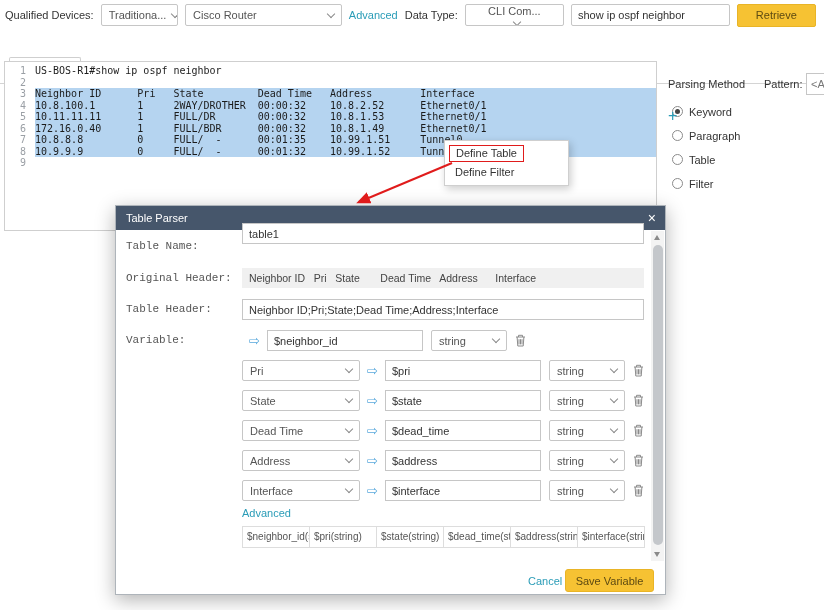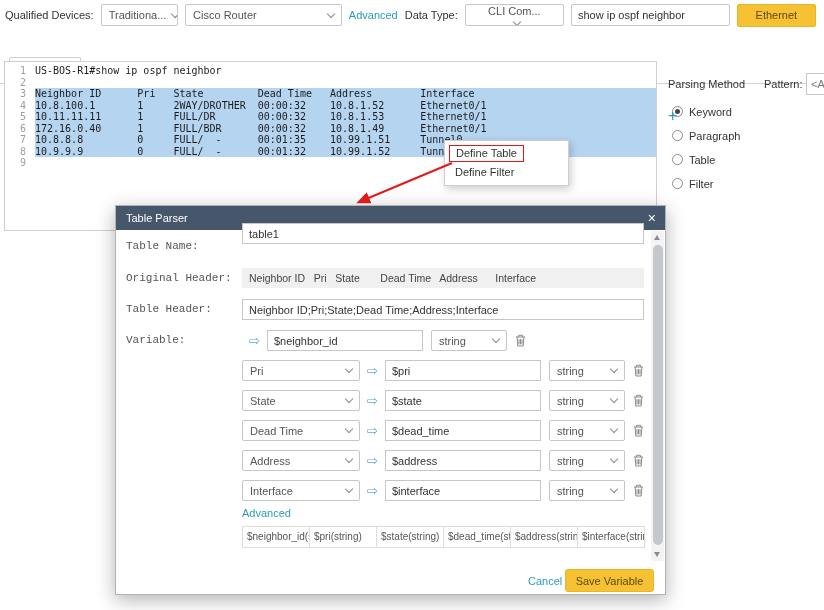--- a/index.html
+++ b/index.html
@@ -92,21 +92,21 @@
       <span>Cisco Router</span>
       <span class="chev"></span>
     </div>
     <a class="link">Advanced</a>
     <span class="lbl">Data Type:</span>
     <div class="dd w100">
       <span>CLI Com...</span>
       <span class="chev"></span>
     </div>
     <input class="cmd" value="show ip ospf neighbor" style="">
-    <button class="btn-yellow retrieve">Ethernet</button>
+    <button class="btn-yellow retrieve">Retrieve</button>
   </div>
 
   <div class="tabbar">
     <div class="tab">
       <span>sample1</span>
     </div>
     <div class="add-tab">+</div>
   </div>
 
   <div class="editor">
@@ -117,21 +117,21 @@
     <div class="ed-line">
       <span class="ln">2</span>
       <span class="code"></span>
     </div>
     <div class="ed-line sel">
       <span class="ln">3</span>
       <span class="code">Neighbor ID      Pri   State         Dead Time   Address        Interface</span>
     </div>
     <div class="ed-line sel">
       <span class="ln">4</span>
-      <span class="code">10.8.100.1       1     2WAY/DROTHER  00:00:32    10.8.1.52      Ethernet0/1</span>
+      <span class="code">10.8.100.1       1     2WAY/DROTHER  00:00:32    10.8.2.52      Ethernet0/1</span>
     </div>
     <div class="ed-line sel">
       <span class="ln">5</span>
       <span class="code">10.11.11.11      1     FULL/DR       00:00:32    10.8.1.53      Ethernet0/1</span>
     </div>
     <div class="ed-line sel">
       <span class="ln">6</span>
       <span class="code">172.16.0.40      1     FULL/BDR      00:00:32    10.8.1.49      Ethernet0/1</span>
     </div>
     <div class="ed-line sel">

